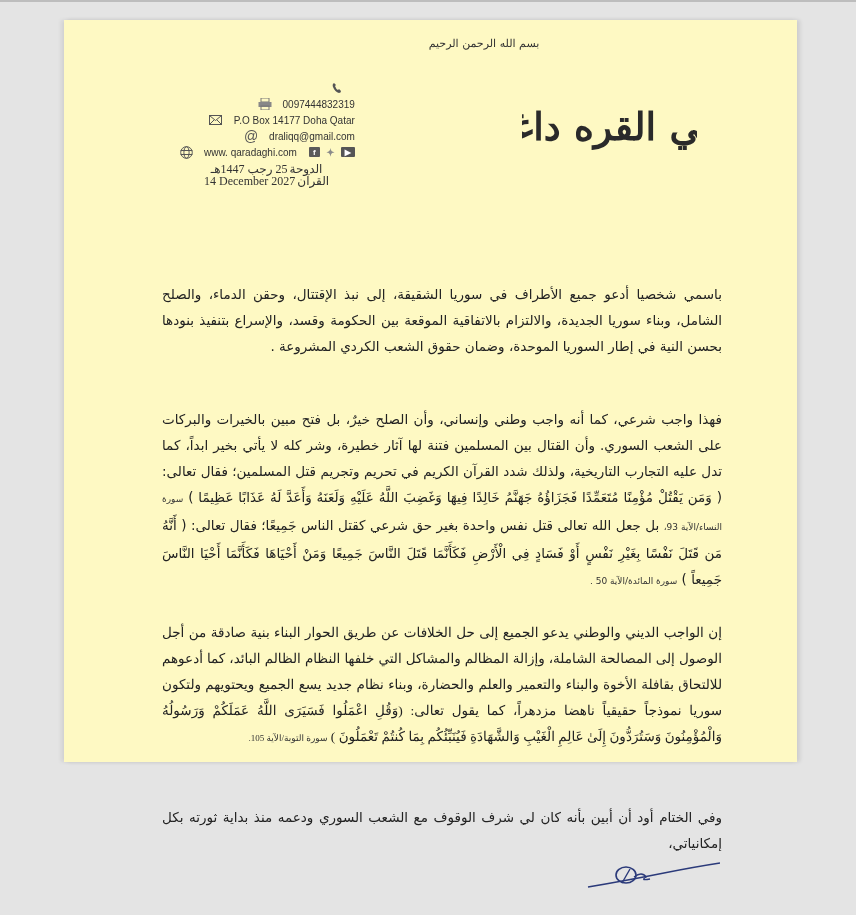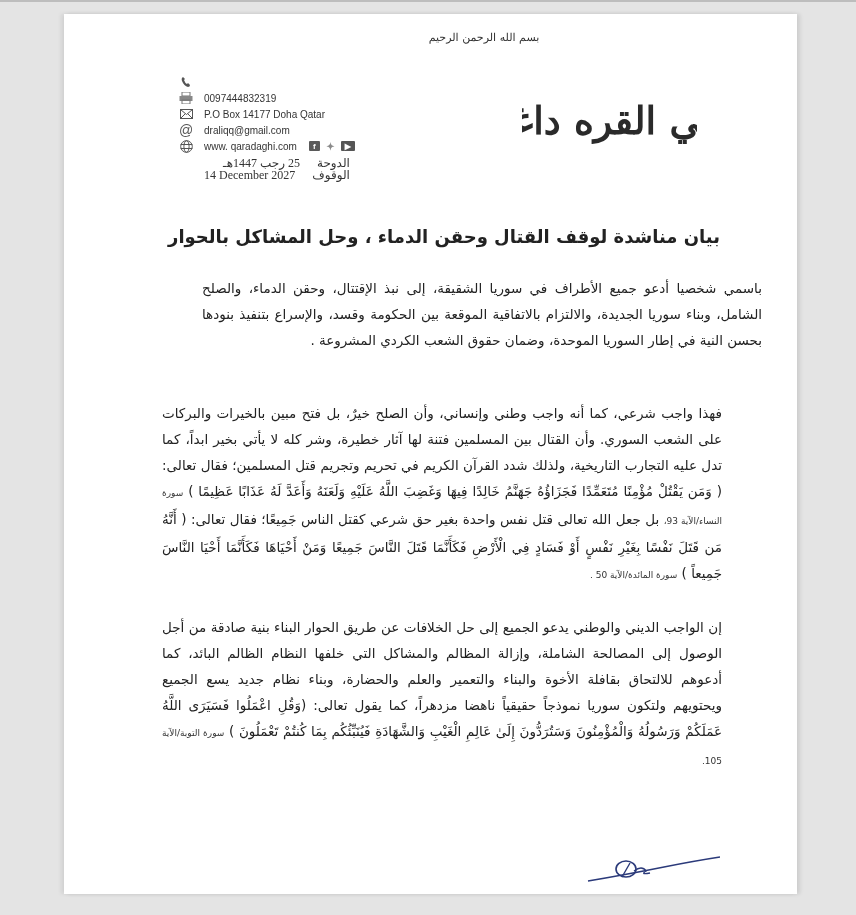--- a/index.html
+++ b/index.html
@@ -5,70 +5,70 @@
   html, body { margin: 0; padding: 0; }
   body {
     width: 856px; height: 915px; overflow: hidden;
     background: #e4e4e4;
     font-family: "DejaVu Sans", sans-serif;
     position: relative;
     border-top: 2px solid #bdbdbd;
     box-sizing: border-box;
   }
   .page {
-    position: absolute; left: 64px; top: 12px; width: 733px; height: 880px;
-    background: #ffffff;
+    position: absolute; left: 64px; top: 18px; width: 733px; height: 742px;
+    background: #fef9c3;
     box-shadow: -3px 0 4px rgba(0,0,0,0.08), 3px 0 4px rgba(0,0,0,0.10);
   }
   .basmala {
     position: absolute; left: 330px; top: 17px; width: 180px; text-align: center;
     font-family: "DejaVu Serif", serif; font-size: 11px; color: #333;
     direction: rtl; letter-spacing: -0.3px;
   }
   .contact {
     position: absolute; left: 114px; top: 60px;
     font-family: "Liberation Sans", sans-serif; font-size: 10px; color: #333;
   }
-  .contact-row { display: flex; align-items: center; height: 16px; }
+  .contact-row { display: flex; align-items: center; height: 16px; justify-content: flex-end; }
   .contact-row .ico {
     width: 16px; height: 14px; margin-right: 10px; color: #555;
     display: flex; align-items: center; justify-content: center; font-size: 11px;
   }
   .social { display: inline-flex; gap: 5px; margin-left: 12px; align-items: center; }
   .social span {
     display: inline-flex; align-items: center; justify-content: center;
     width: 11px; height: 10px; font-size: 8px; font-weight: bold; color: #fff; border-radius: 1px;
   }
   .social .fb { background: #5a5a5a; }
   .social .tw { background: transparent; color: #8a8a8a; font-size: 10px; }
   .social .yt { background: #555; width: 14px; }
   .date-block {
     position: absolute; left: 140px; top: 143px;
     font-family: "Liberation Serif", serif; font-size: 12px; color: #333; line-height: 12px;
   }
-  .date-row { display: flex; gap: 17px; justify-content: flex-end; }
+  .date-row { display: flex; gap: 2px; justify-content: center; }
   .date-row .lbl { font-size: 12px; direction: rtl; }
   .hijri { direction: rtl; }
   .logo {
     position: absolute; left: 458px; top: 58px; width: 175px; height: 90px;
   }
   .title {
     position: absolute; left: 100px; top: 212px; width: 560px; text-align: center;
     direction: rtl; font-family: "DejaVu Sans", sans-serif; font-weight: bold;
     font-size: 18px; color: #222;
   }
   .body-text {
     position: absolute; left: 98px; width: 560px; direction: rtl; text-align: justify;
     text-align-last: right;
     font-family: "DejaVu Sans", sans-serif; font-size: 13.5px; color: #222; line-height: 26px;
   }
   .body-text .ref { font-size: 9px; color: #333; }
-  .p1 { top: 261px; margin-left: 40px; }
+  .p1 { top: 261px; }
   .p2 { top: 386px; }
-  .p3 { top: 600px; }
+  .p3 { top: 600px; font-family: Liberation Serif, serif; }
   .p4 { top: 784px; }
   .signature { position: absolute; left: 520px; top: 835px; width: 140px; height: 40px; }
 </style>
 </head>
 <body>
 
 <div class="page">
 
   <div class="basmala">بسم الله الرحمن الرحيم</div>
 
@@ -120,46 +120,48 @@
     </div>
   </div>
 
   <div class="date-block">
     <div class="date-row">
       <span class="hijri">25  رجب  1447هـ</span>
       <span class="lbl">الدوحة</span>
     </div>
     <div class="date-row">
       <span>14 December 2027</span>
-      <span class="lbl">الوقوف</span>
+      <span class="lbl">القرآن</span>
     </div>
   </div>
 
   <svg class="logo" viewBox="0 0 175 90">
     <text x="87" y="62" text-anchor="middle" font-family="DejaVu Serif, serif" font-size="38" font-weight="bold" fill="#2a2a2a" direction="rtl">علي القره داغي</text>
   </svg>
 
-  <div class="title">بيان مناشدة لوقف القتال وحقن الدماء ، وحل المشاكل بالحوار</div>
 
   <div class="body-text p1">
     <span>باسمي شخصيا أدعو جميع الأطراف في سوريا الشقيقة، إلى نبذ الإقتتال، وحقن الدماء، والصلح الشامل، وبناء سوريا الجديدة، والالتزام بالاتفاقية الموقعة بين الحكومة وقسد، والإسراع بتنفيذ بنودها بحسن النية في إطار السوريا الموحدة، وضمان حقوق الشعب الكردي المشروعة .</span>
   </div>
 
   <div class="body-text p2">
     <span>فهذا واجب شرعي، كما أنه واجب وطني وإنساني، وأن الصلح خيرٌ، بل فتح مبين بالخيرات والبركات على الشعب السوري. وأن القتال بين المسلمين فتنة لها آثار خطيرة، وشر كله لا يأتي بخير ابداً، كما تدل عليه التجارب التاريخية، ولذلك شدد القرآن الكريم في تحريم وتجريم قتل المسلمين؛ فقال تعالى: ( وَمَن يَقْتُلْ مُؤْمِنًا مُتَعَمِّدًا فَجَزَاؤُهُ جَهَنَّمُ خَالِدًا فِيهَا وَغَضِبَ اللَّهُ عَلَيْهِ وَلَعَنَهُ وَأَعَدَّ لَهُ عَذَابًا عَظِيمًا )</span>
     <span class="ref">سورة النساء/الآية 93،</span>
     <span>بل جعل الله تعالى قتل نفس واحدة بغير حق شرعي كقتل الناس جَمِيعًا؛ فقال تعالى: ( أَنَّهُ مَن قَتَلَ نَفْسًا بِغَيْرِ نَفْسٍ أَوْ فَسَادٍ فِي الْأَرْضِ فَكَأَنَّمَا قَتَلَ النَّاسَ جَمِيعًا وَمَنْ أَحْيَاهَا فَكَأَنَّمَا أَحْيَا النَّاسَ جَمِيعاً )</span>
     <span class="ref">سورة المائدة/الآية 50 .</span>
   </div>
 
   <div class="body-text p3">
     <span>إن الواجب الديني والوطني يدعو الجميع إلى حل الخلافات عن طريق الحوار البناء بنية صادقة من أجل الوصول إلى المصالحة الشاملة، وإزالة المظالم والمشاكل التي خلفها النظام الظالم البائد، كما أدعوهم للالتحاق بقافلة الأخوة والبناء والتعمير والعلم والحضارة، وبناء نظام جديد يسع الجميع ويحتويهم ولتكون سوريا نموذجاً حقيقياً ناهضا مزدهراً، كما يقول تعالى: (وَقُلِ اعْمَلُوا فَسَيَرَى اللَّهُ عَمَلَكُمْ وَرَسُولُهُ وَالْمُؤْمِنُونَ وَسَتُرَدُّونَ إِلَىٰ عَالِمِ الْغَيْبِ وَالشَّهَادَةِ فَيُنَبِّئُكُم بِمَا كُنتُمْ تَعْمَلُونَ )</span>
     <span class="ref">سورة التوبة/الآية 105.</span>
   </div>
 
+  <div class="body-text p4">
+    <span>وفي الختام أود أن أبين بأنه كان لي شرف الوقوف مع الشعب السوري ودعمه منذ بداية ثورته بكل إمكانياتي،</span>
+  </div>
 
   <svg class="signature" viewBox="0 0 140 40">
     <path d="M4 32 Q40 26 80 18 Q110 12 136 8" fill="none" stroke="#2b3a7a" stroke-width="1.4"></path>
     <ellipse cx="42" cy="20" rx="10" ry="8" fill="none" stroke="#2b3a7a" stroke-width="1.6"></ellipse>
     <path d="M46 14 L38 28 M50 22 Q58 16 62 22 Q56 26 66 24" fill="none" stroke="#2b3a7a" stroke-width="1.4"></path>
   </svg>
 
 </div>
 
 </body></html>

